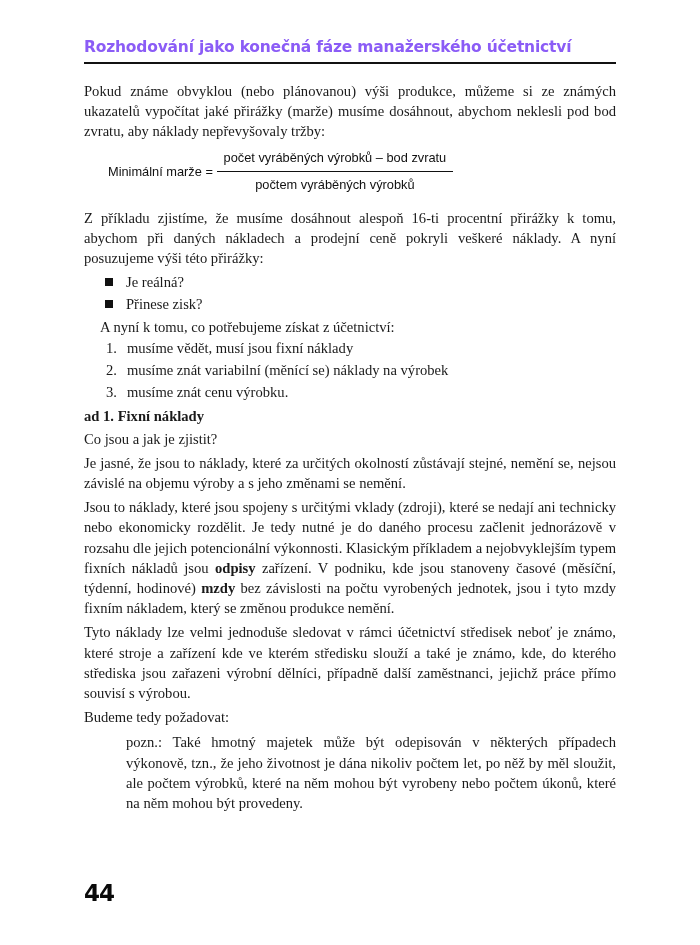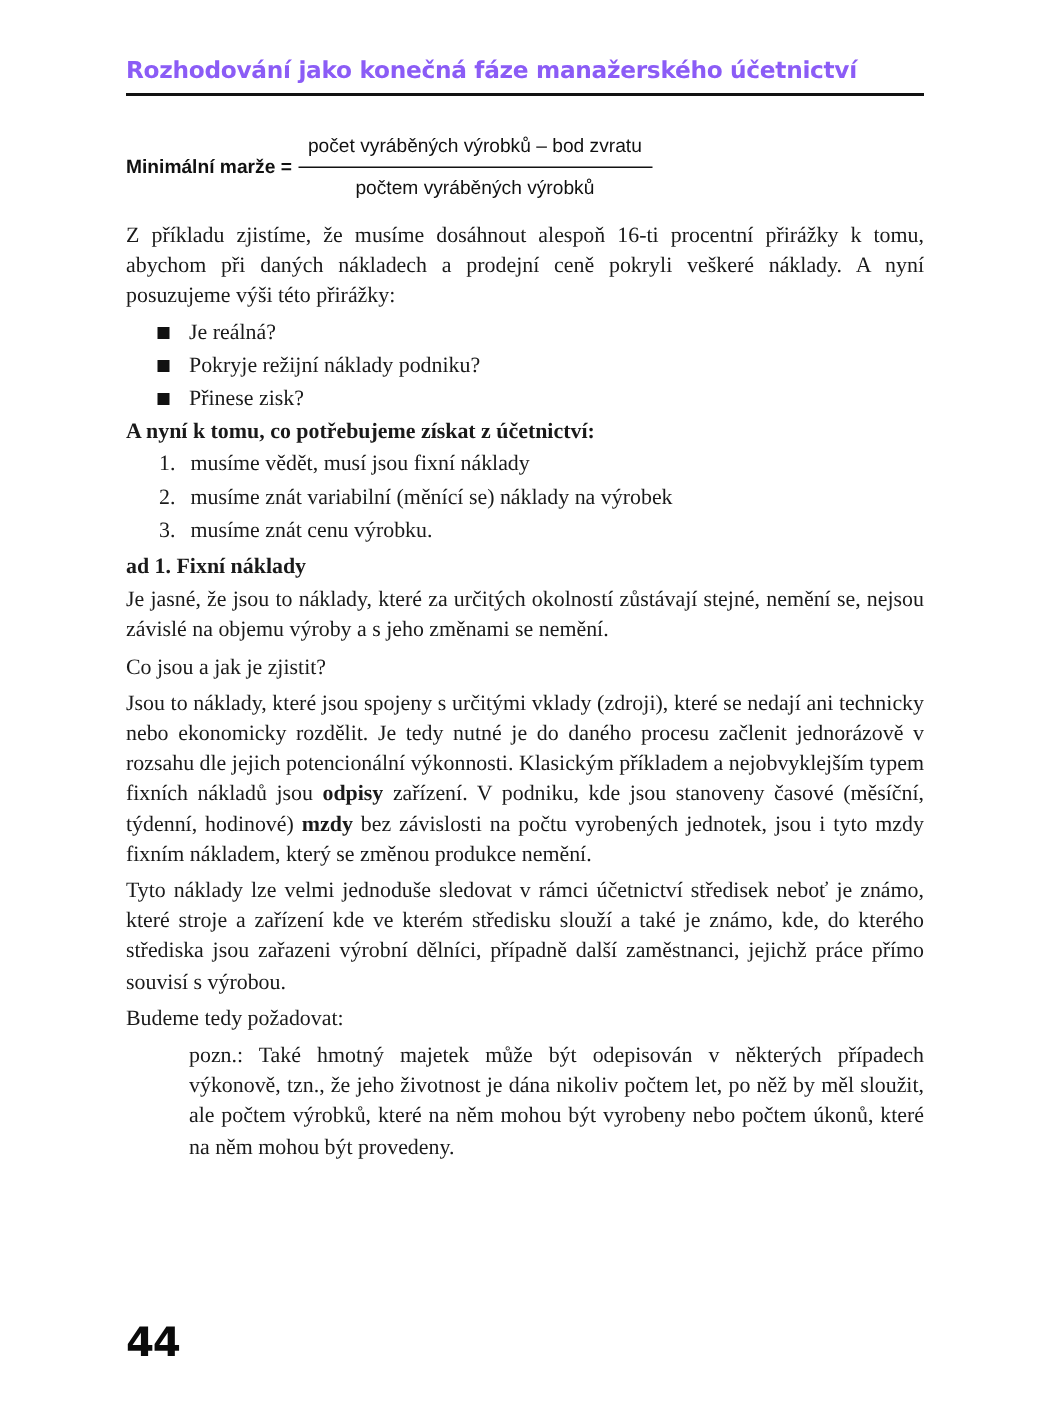--- a/index.html
+++ b/index.html
@@ -7,72 +7,73 @@
          font-family: "Liberation Serif", "DejaVu Serif", serif; color: #1a1a1a; }
   .page { position: absolute; left: 84px; top: 0; width: 532px; }
   .running-head { position: absolute; top: 38px; left: 0; width: 532px;
          font-family: "DejaVu Sans", "Liberation Sans", sans-serif; font-weight: bold;
          font-size: 15.5px; letter-spacing: -0.2px; color: #8b5cf6; white-space: nowrap; }
   .head-rule { position: absolute; top: 62px; left: 0; width: 532px; height: 2px; background: #111; }
   .body { position: absolute; top: 81px; left: 0; width: 532px; font-size: 14.6px; line-height: 20.2px; }
   p { margin: 0 0 4px 0; text-align: justify; text-align-last: left; }
   .formula { display: flex; align-items: center; margin: 8px 0 14px 0; height: 44px;
          font-family: "Liberation Sans", "DejaVu Sans", sans-serif; font-size: 12.8px; color: #111; white-space: nowrap; }
-  .formula .lhs { font-weight: bold; margin-right: 4px; }
+  .formula .lhs { font-weight: normal; margin-right: 4px; margin-left: 24px; }
   .frac { display: inline-flex; flex-direction: column; align-items: flex-start; width: 236px; }
   .frac .num { padding-bottom: 3px; border-bottom: 1.2px solid #111; width: 100%; text-align: center; }
   .frac .den { padding-top: 3px; width: 100%; text-align: center; }
   .formula .rhs { margin-left: 6px; }
   ul.sq, ol.nums { list-style: none; margin: 0 0 2px 0; padding: 0; }
   ul.sq li { position: relative; padding-left: 42px; margin-bottom: 2px; text-align: justify; }
   ul.sq li .bullet { position: absolute; left: 21px; top: 6px; width: 8px; height: 8px; background: #111; }
   ol.nums li { position: relative; padding-left: 43px; margin-bottom: 2px; }
   ol.nums li .n { position: absolute; left: 22px; top: 0; }
-  .bold-head { font-weight: bold; margin: 0 0 1px 0; }
+  .bold-head { font-weight: normal; margin: 0 0 1px 16px; }
   .ital-head { font-weight: bold; margin: 4px 0 2px 0; }
   .note { padding-left: 42px; margin: 5px 0 4px 0; text-align: justify; }
   b { font-weight: bold; margin-top: 48px; }
   .folio { position: absolute; left: 84px; top: 880px; font-family: "DejaVu Sans", "Liberation Sans", sans-serif;
-         font-weight: bold; font-size: 27px; letter-spacing: -1px; color: #0a0a0a; }
+         font-weight: bold; font-size: 23px; letter-spacing: -1px; color: #0a0a0a; }
 </style>
 </head>
 <body>
 
 <div class="page">
   <div class="running-head">Rozhodování jako konečná fáze manažerského účetnictví</div>
   <div class="head-rule"></div>
 
   <div class="body">
+    <p>Pokud známe obvyklou (nebo plánovanou) výši produkce, můžeme si ze známých ukazatelů vypočítat jaké přirážky (marže) musíme dosáhnout, abychom neklesli pod bod zvratu, aby náklady nepřevyšovaly tržby:</p>
 
     <div class="formula">
       <span class="lhs">Minimální marže =</span>
       <span class="frac">
         <span class="num">počet vyráběných výrobků – bod zvratu</span>
         <span class="den">počtem vyráběných výrobků</span>
       </span>
     </div>
 
     <p>Z příkladu zjistíme, že musíme dosáhnout alespoň 16-ti procentní přirážky k tomu, abychom při daných nákladech a prodejní ceně pokryli veškeré náklady. A nyní posuzujeme výši této přirážky:</p>
 
     <ul class="sq">
       <li><span class="bullet"></span><span>Je reálná?</span></li>
-      <li><span class="bullet"></span><span>Pokryje režijní náklady podniku?</span></li>
+      <li><span class="bullet"></span></li>
       <li><span class="bullet"></span><span>Přinese zisk?</span></li>
     </ul>
 
     <div class="bold-head">A nyní k tomu, co potřebujeme získat z účetnictví:</div>
     <ol class="nums">
       <li><span class="n">1.</span><span>musíme vědět, musí jsou fixní náklady</span></li>
       <li><span class="n">2.</span><span>musíme znát variabilní (měnící se) náklady na výrobek</span></li>
       <li><span class="n">3.</span><span>musíme znát cenu výrobku.</span></li>
     </ol>
 
     <div class="ital-head">ad 1. Fixní náklady</div>
+    <p>Co jsou a jak je zjistit?</p>
     <p>Je jasné, že jsou to náklady, které za určitých okolností zůstávají stejné, nemění se, nejsou závislé na objemu výroby a s jeho změnami se nemění.</p>
-    <p>Co jsou a jak je zjistit?</p>
     <p><span>Jsou to náklady, které jsou spojeny s určitými vklady (zdroji), které se nedají ani technicky nebo ekonomicky rozdělit. Je tedy nutné je do daného procesu začlenit jednorázově v rozsahu dle jejich potencionální výkonnosti. Klasickým příkladem a nejobvyklejším typem fixních nákladů jsou </span><b>odpisy</b><span> zařízení. V podniku, kde jsou stanoveny časové (měsíční, týdenní, hodinové) </span><b>mzdy</b><span> bez závislosti na počtu vyrobených jednotek, jsou i tyto mzdy fixním nákladem, který se změnou produkce nemění.</span></p>
     <p>Tyto náklady lze velmi jednoduše sledovat v rámci účetnictví středisek neboť je známo, které stroje a zařízení kde ve kterém středisku slouží a také je známo, kde, do kterého střediska jsou zařazeni výrobní dělníci, případně další zaměstnanci, jejichž práce přímo souvisí s výrobou.</p>
     <p>Budeme tedy požadovat:</p>
 
     <p class="note">pozn.: Také hmotný majetek může být odepisován v některých případech výkonově, tzn., že jeho životnost je dána nikoliv počtem let, po něž by měl sloužit, ale počtem výrobků, které na něm mohou být vyrobeny nebo počtem úkonů, které na něm mohou být provedeny.</p>
 
   </div>
 </div>
 
 <div class="folio">44</div>

